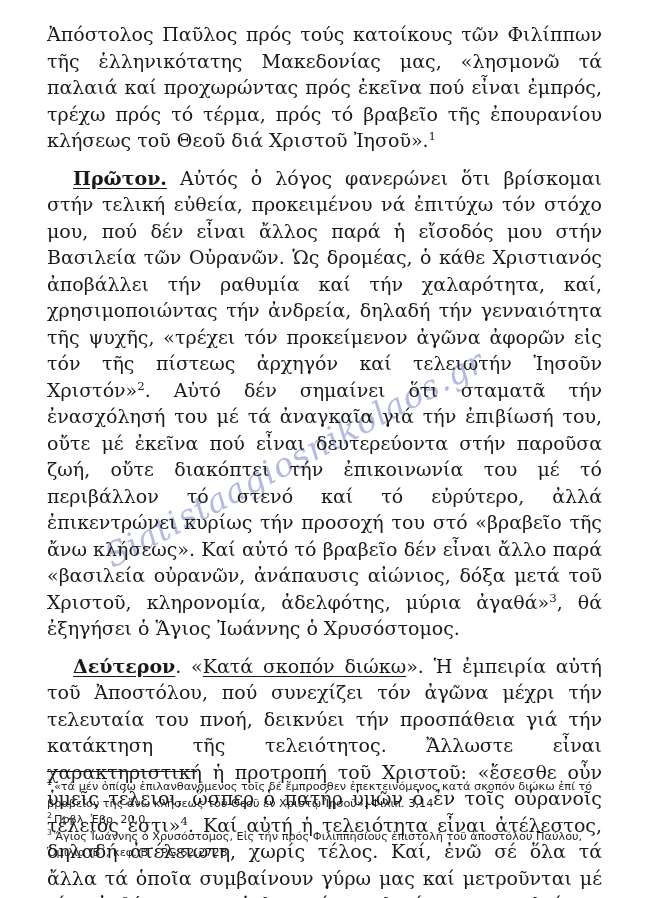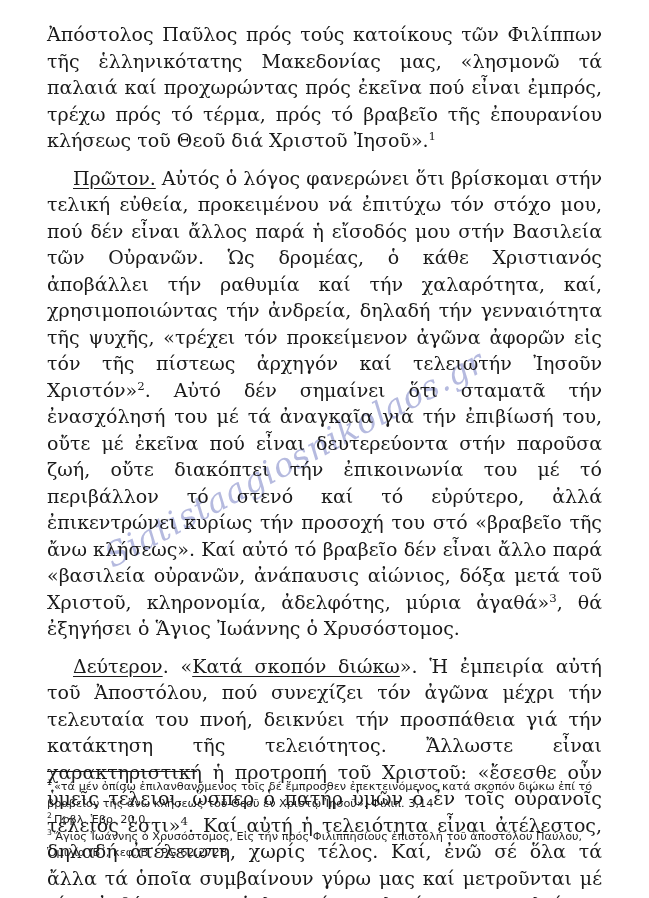--- a/index.html
+++ b/index.html
@@ -21,21 +21,21 @@
   }
   p.para {
     margin: 0 0 11px 0;
     text-align: justify;
     font-size: 19px;
     line-height: 26.5px;
   }
   p.para.indent { text-indent: 26px; }
   p.para.jlast { text-align-last: justify; }
   .u  { text-decoration: underline; text-underline-offset: 3px; }
-  .bu { font-weight: normal; text-decoration: underline; text-underline-offset: 3px; }
+  .bu { font-weight: bold; text-decoration: underline; text-underline-offset: 3px; }
   .i  { }
   sup.fnref {
     font-size: 0.62em;
     line-height: 0;
     vertical-align: super;
   }
   .watermark {
     position: absolute;
     left: 98px;
     top: 541px;

